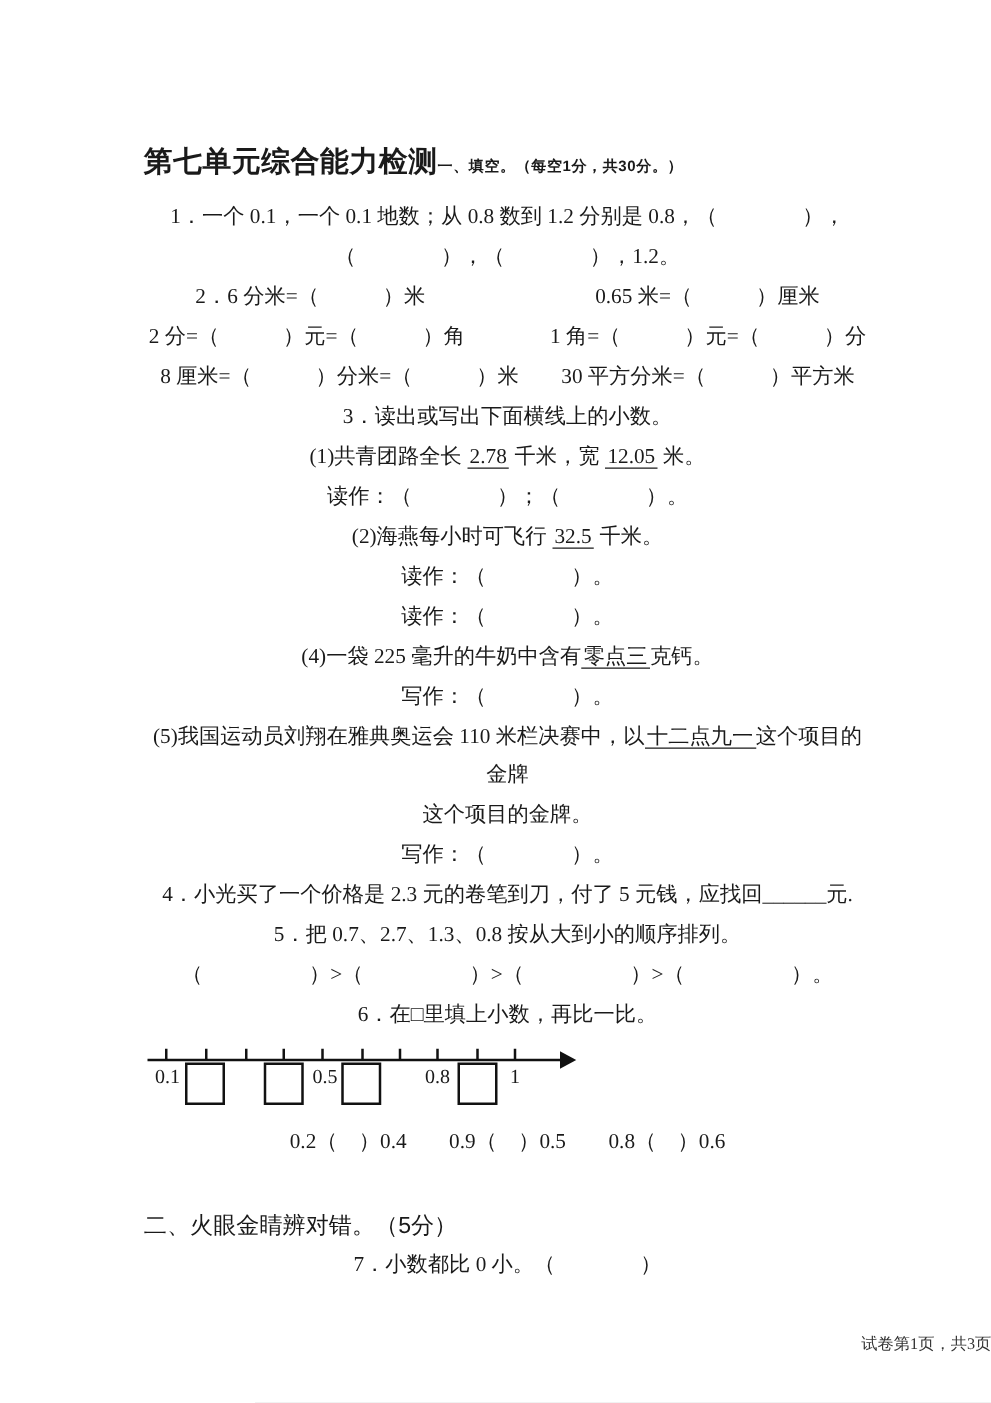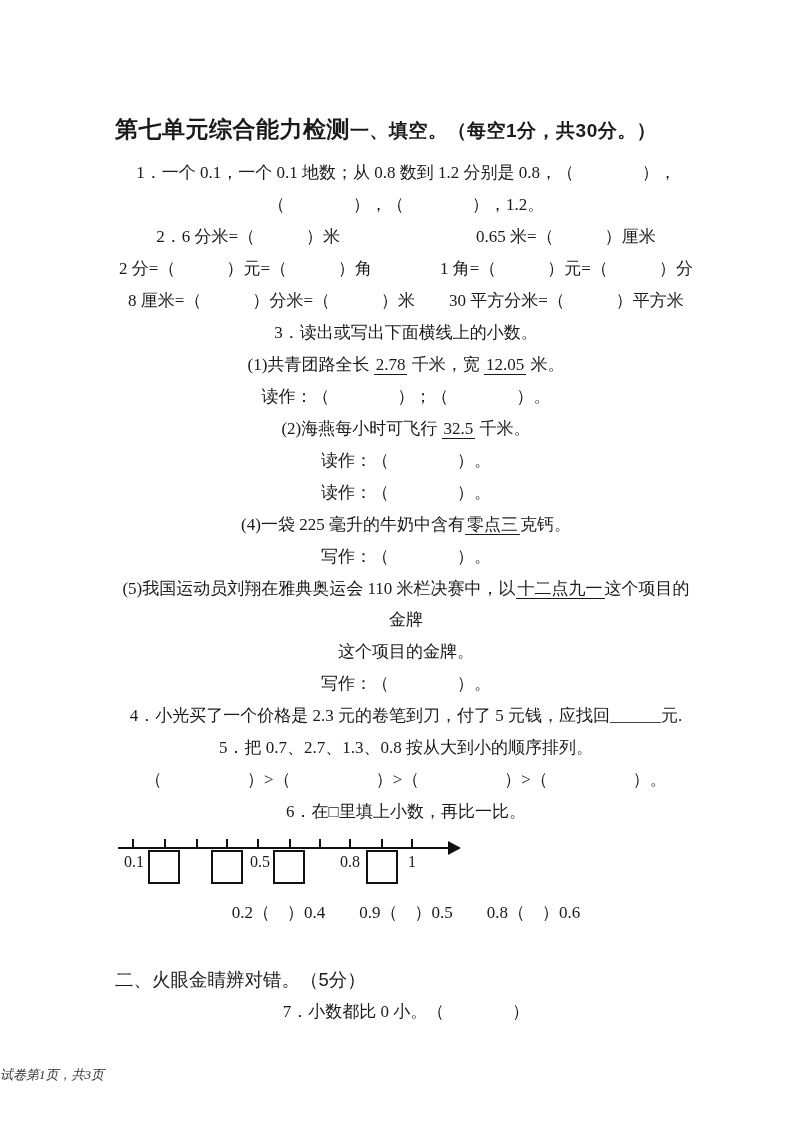--- a/index.html
+++ b/index.html
@@ -16,21 +16,21 @@
     position:absolute; left:115px; top:114px; width:582px;
   }
   .title-line {
     font-family:"Liberation Sans","DejaVu Sans",sans-serif;
     font-weight:bold;
     white-space:nowrap;
     margin:0 0 12px 0;
     letter-spacing:0.5px;
   }
   .title-main { font-size:23px; }
-  .title-sub  { font-size:19px; }
+  .title-sub  { font-size:12px; }
   .line {
     font-size:17px;
     line-height:31px;
     white-space:pre-wrap;
     margin:1px;
     text-align:center;
   }
   .u { border-bottom:1.5px solid #1a1a1a; padding:0 2px; }
   .section-heading {
     font-family:"Liberation Sans","DejaVu Sans",sans-serif;
@@ -69,24 +69,23 @@
     transform:translateX(-50%);
   }
   .nl-label {
     position:absolute; top:24px;
     font-size:16px;
     transform:translateX(-50%);
     white-space:nowrap;
   }
   .footer {
     position:absolute; left:0; right:0; top:1066px;
-    text-align:left;
+    text-align:right;
     font-size:13px;
     color:#333333;
-    font-style:italic;
   }
 </style>
 </head>
 <body>
 
 <div class="page">
   <div class="content">
 
     <div class="title-line">
       <span class="title-main">第七单元综合能力检测</span><span class="title-sub">一、填空。（每空1分，共30分。）</span>

